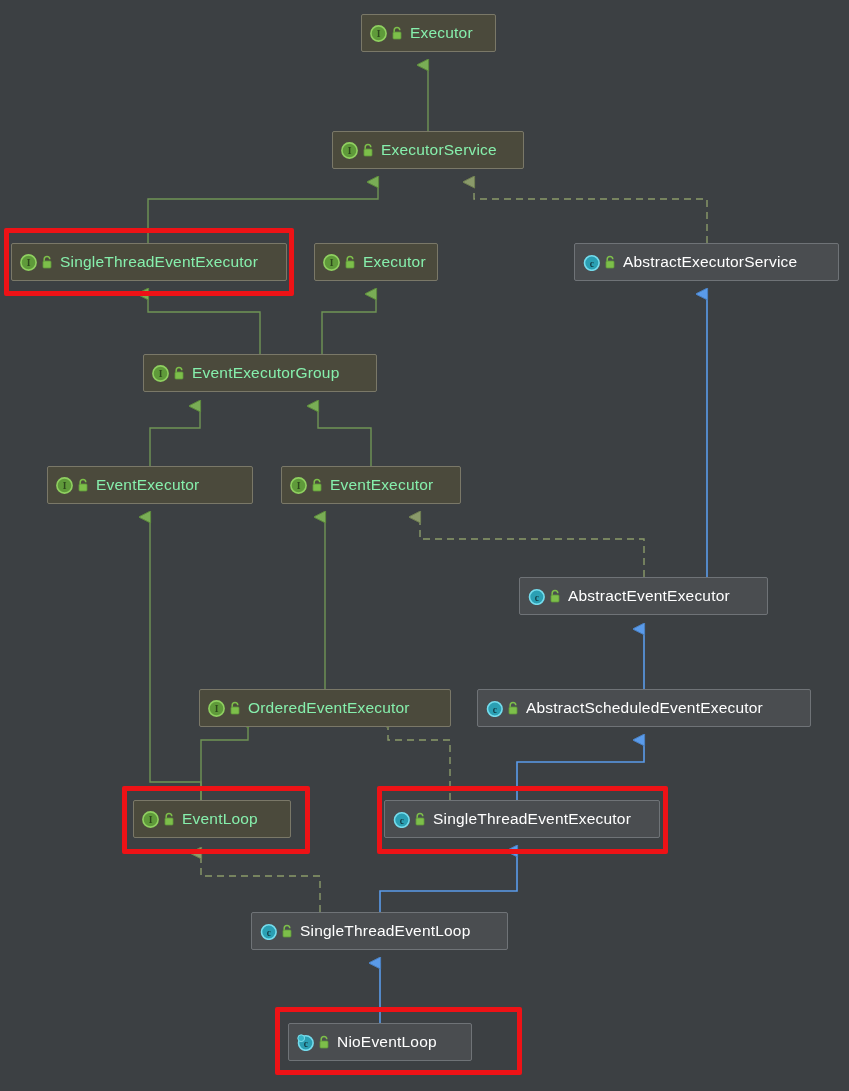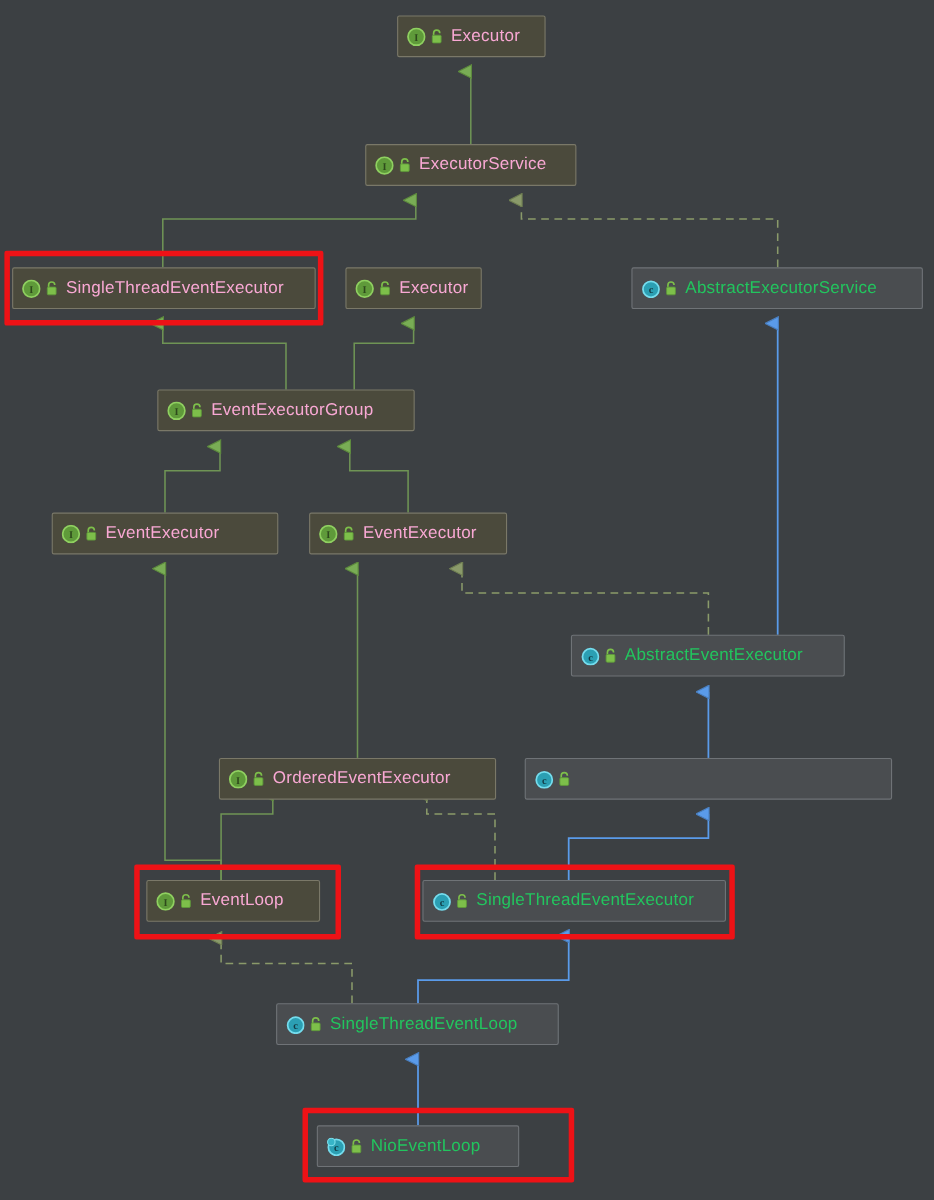--- a/index.html
+++ b/index.html
@@ -14,22 +14,22 @@
     position:absolute;box-sizing:border-box;
     height:38px;display:flex;align-items:center;
     border:1px solid #6d7073;border-radius:2px;
     padding:0 10px 0 8px;white-space:nowrap;
   }
   .node.iface{background:#4b4a3c;border-color:#7a7868;}
   .node.cls{background:#4a4d50;border-color:#6f7377;}
   .node .label{
     font-size:15.5px;letter-spacing:.2px;margin-left:7px;
   }
-  .node.iface .label{color:#f9a8d4;}
-  .node.cls .label{color:#22c55e;}
+  .node.iface .label{color:#86efac;}
+  .node.cls .label{color:#ffffff;}
   .ic{flex:0 0 auto;display:inline-block;line-height:0;}
   .lockwrap{flex:0 0 auto;margin-left:4px;display:inline-block;line-height:0;}
   .hl{
     position:absolute;box-sizing:border-box;
     border:5px solid #ee1216;border-radius:2px;pointer-events:none;
   }
 </style>
 </head>
 <body>
 
@@ -207,20 +207,21 @@
       </div>
       <div class="node cls" style="left: 477px; top: 689px; width: 334px;">
         <span class="ic"><svg width="17" height="17" viewBox="0 0 17 17">
             <circle cx="8.8" cy="9" r="7.3" fill="#2b9fb3" stroke="#74dced" stroke-width="1.6"></circle>
             <text x="8.8" y="12.6" font-size="9.5" font-family="Liberation Serif, serif" font-weight="bold" text-anchor="middle" fill="#123a43">c</text>
           </svg></span>
         <span class="lockwrap"><svg width="12" height="14" viewBox="0 0 12 14">
             <path d="M3.2 6 V4.2 A2.8 2.8 0 0 1 8.8 4.2" fill="none" stroke="#7dbf4a" stroke-width="1.5"></path>
             <rect x="2" y="6" width="8" height="7" rx="1" fill="#7dbf4a" stroke="#5f9a3a" stroke-width="0.8"></rect>
           </svg></span>
+        <span class="label">AbstractScheduledEventExecutor</span>
       </div>
       <div class="node iface" style="left: 133px; top: 800px; width: 158px;">
         <span class="ic"><svg width="17" height="17" viewBox="0 0 17 17">
             <circle cx="8.5" cy="8.5" r="7.6" fill="#5f9a3a" stroke="#8fd060" stroke-width="1.6"></circle>
             <text x="8.5" y="12.3" font-size="9.5" font-family="Liberation Serif, serif" font-weight="bold" text-anchor="middle" fill="#2e4a1c">I</text>
           </svg></span>
         <span class="lockwrap"><svg width="12" height="14" viewBox="0 0 12 14">
             <path d="M3.2 6 V4.2 A2.8 2.8 0 0 1 8.8 4.2" fill="none" stroke="#7dbf4a" stroke-width="1.5"></path>
             <rect x="2" y="6" width="8" height="7" rx="1" fill="#7dbf4a" stroke="#5f9a3a" stroke-width="0.8"></rect>
           </svg></span>

